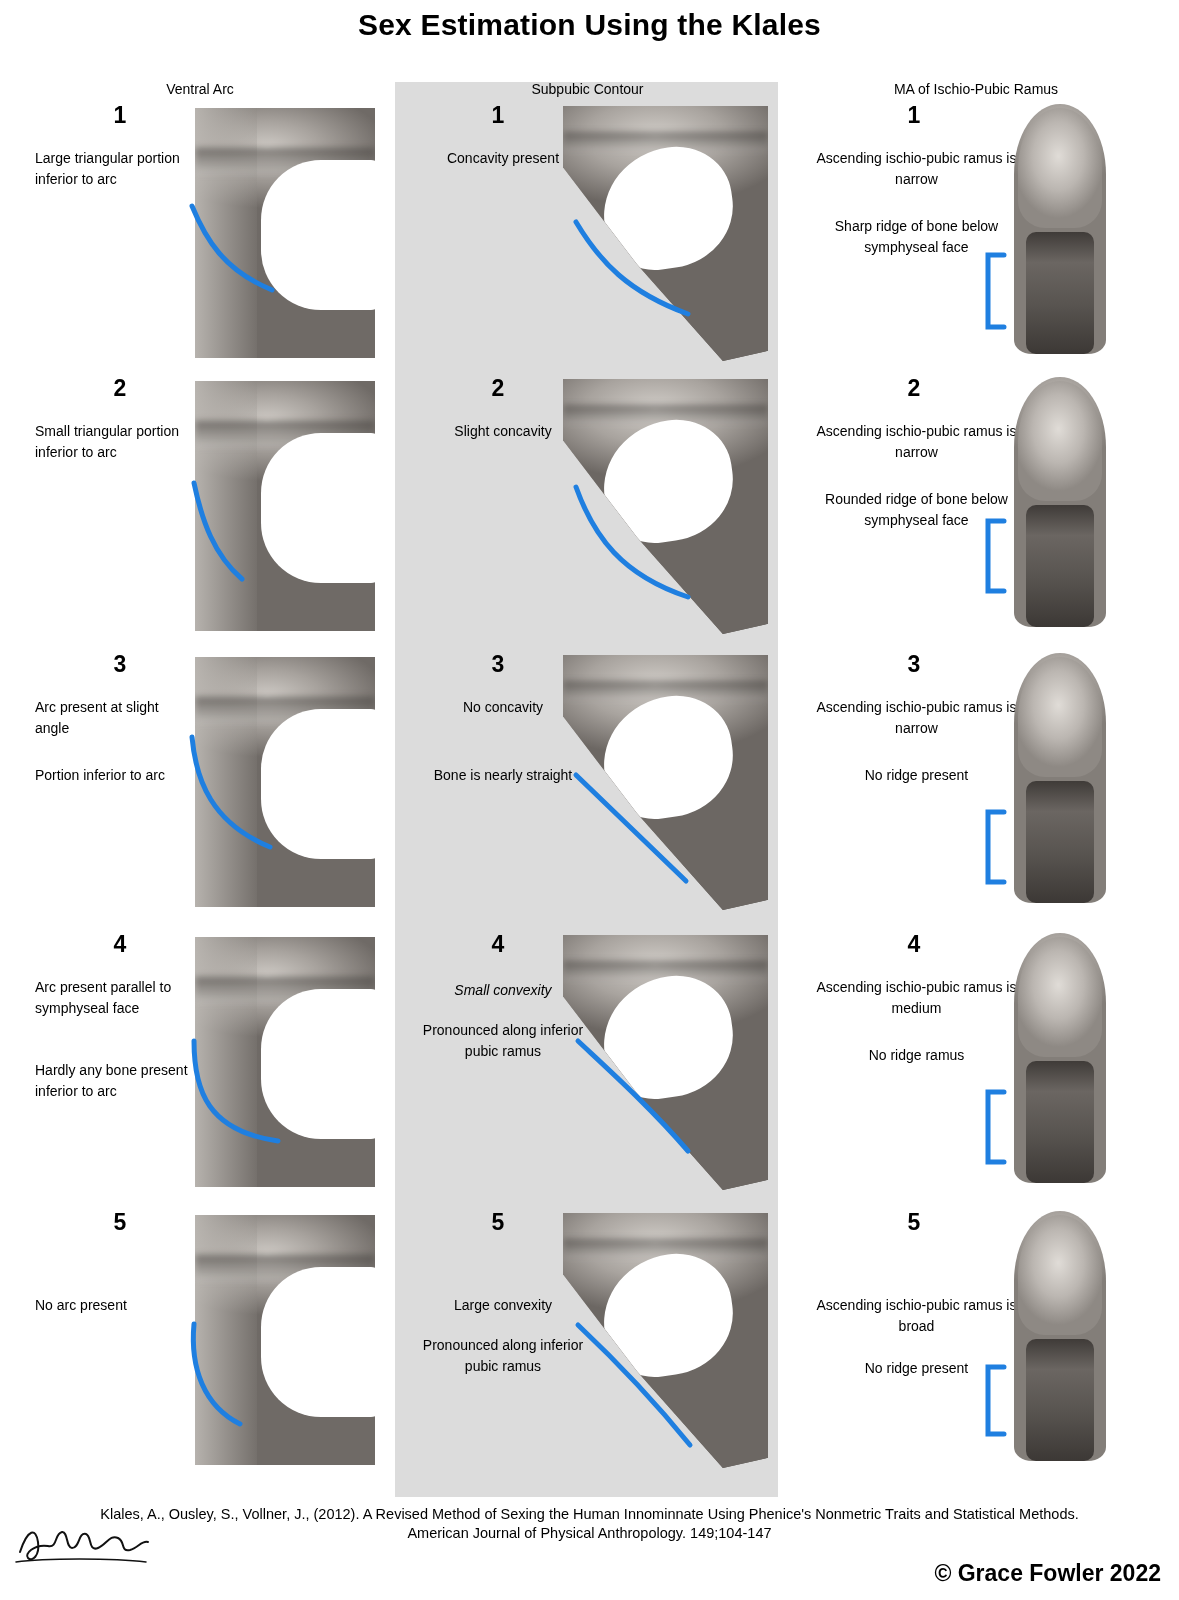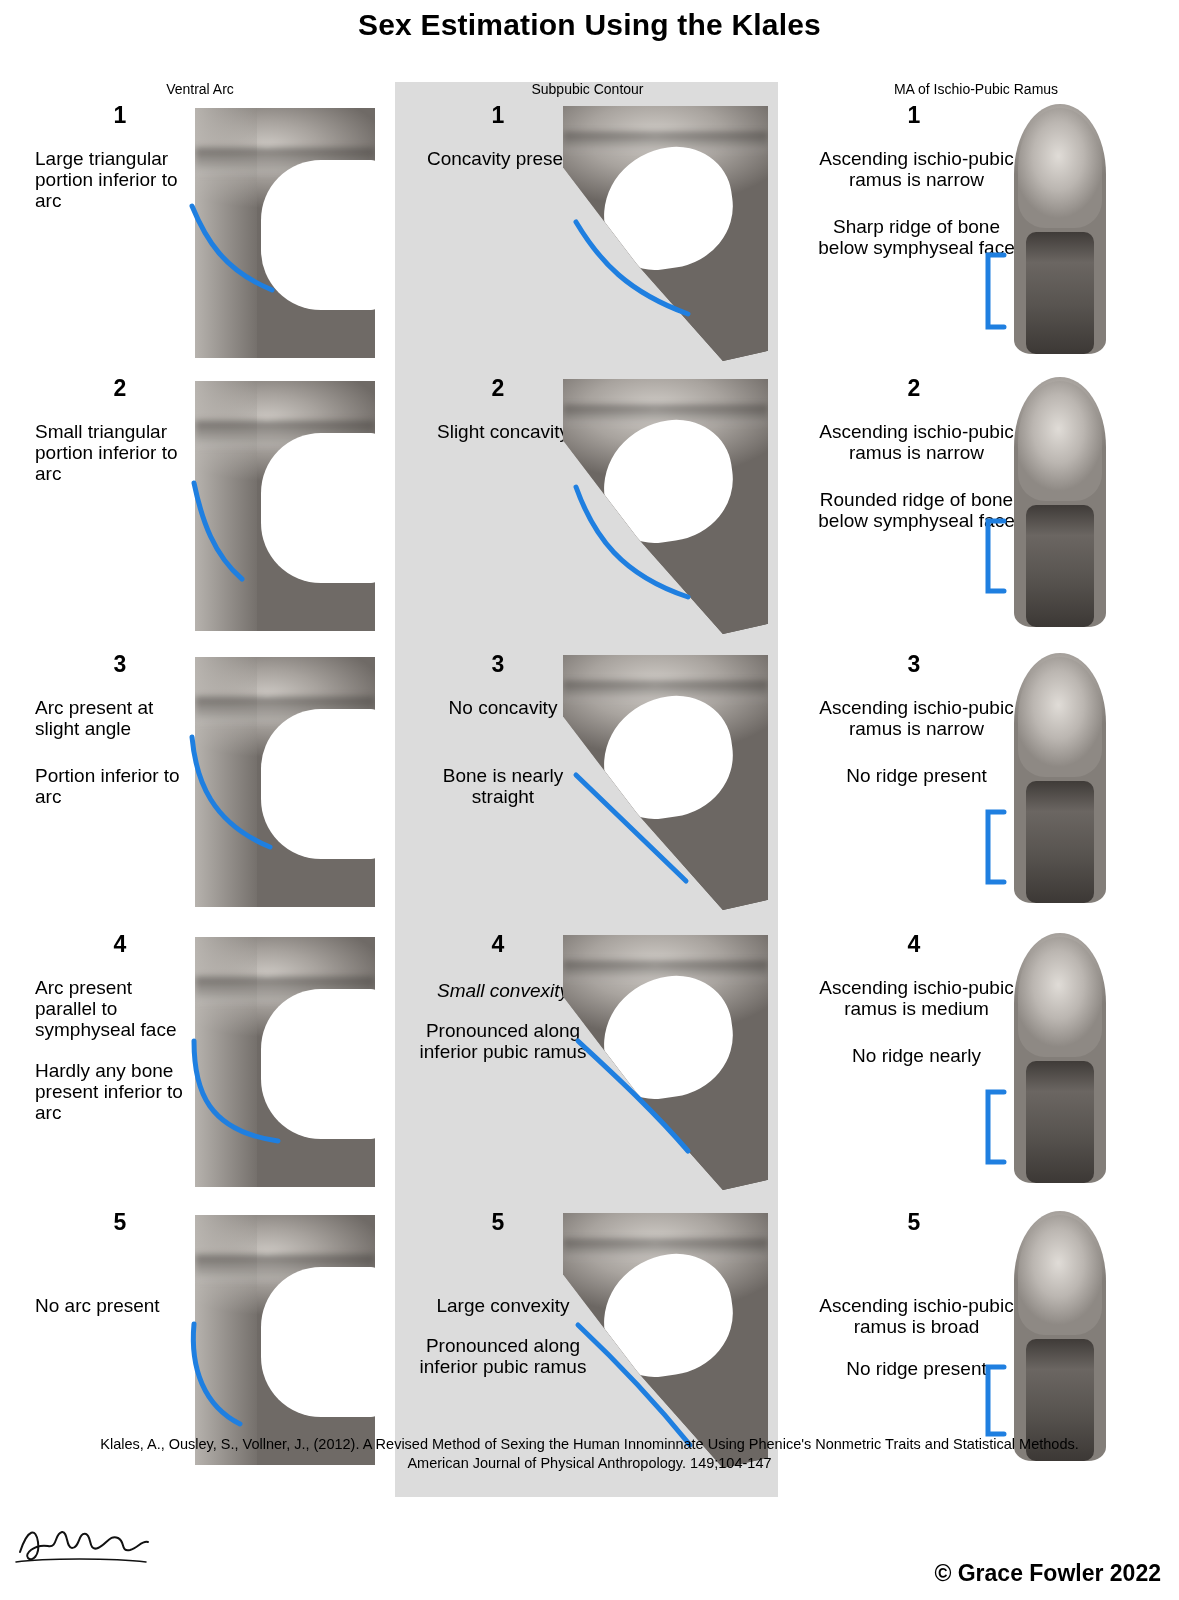--- a/index.html
+++ b/index.html
@@ -84,21 +84,21 @@
     font-size: 23px;
     font-weight: bold;
     text-align: center;
   }
   .cell.c1 .score { left: 60px; width: 100px; }
   .cell.c2 .score { left: 40px; width: 120px; }
   .cell.c3 .score { left: 60px; width: 140px; }
 
   .desc {
     position: absolute;
-    font-size: 19px;
+    font-size: 14px;
     line-height: 21px;
   }
   .cell.c1 .desc { left: 25px; width: 160px; text-align: left; }
   .cell.c2 .desc { left: 20px; width: 170px; text-align: center; }
   .cell.c3 .desc { left: 10px; width: 205px; text-align: center; margin-left: 20px; }
 
   
   .d-a { top: 52px; }
   .d-b { top: 120px; }
 
@@ -215,21 +215,21 @@
     fill: none;
     stroke: #1f7fe0;
     stroke-width: 5;
     stroke-linecap: round;
   }
 
   
   .citation {
     position: absolute;
     left: 0;
-    top: 1435px;
+    top: 1505px;
     width: 1179px;
     text-align: center;
     font-size: 14.5px;
     line-height: 19px;
   }
   .copyright {
     position: absolute;
     right: 18px;
     top: 1560px;
     font-size: 23px;
@@ -406,21 +406,21 @@
         <div class="foramen"></div>
       </div>
       <svg class="anno" style="left:172px;top:110px;" width="130" height="125" viewBox="0 0 130 125">
         <path class="blue-stroke" d="M8 6 C 40 36, 80 72, 118 116"></path>
       </svg>
     </div>
 
     <div class="cell c3">
       <div class="score">4</div>
       <div class="desc d-a">Ascending ischio-pubic ramus is medium</div>
-      <div class="desc d-b">No ridge nearly</div>
+      <div class="desc d-b">No ridge ramus</div>
       <div class="bone ramus">
         <div class="head"></div>
         <div class="shaft"></div>
       </div>
       <svg class="anno" style="left:198px;top:163px;" width="30" height="78" viewBox="0 0 30 78">
         <path class="blue-stroke" d="M22 4 L6 4 L6 74 L22 74"></path>
       </svg>
     </div>
   </div>
 

